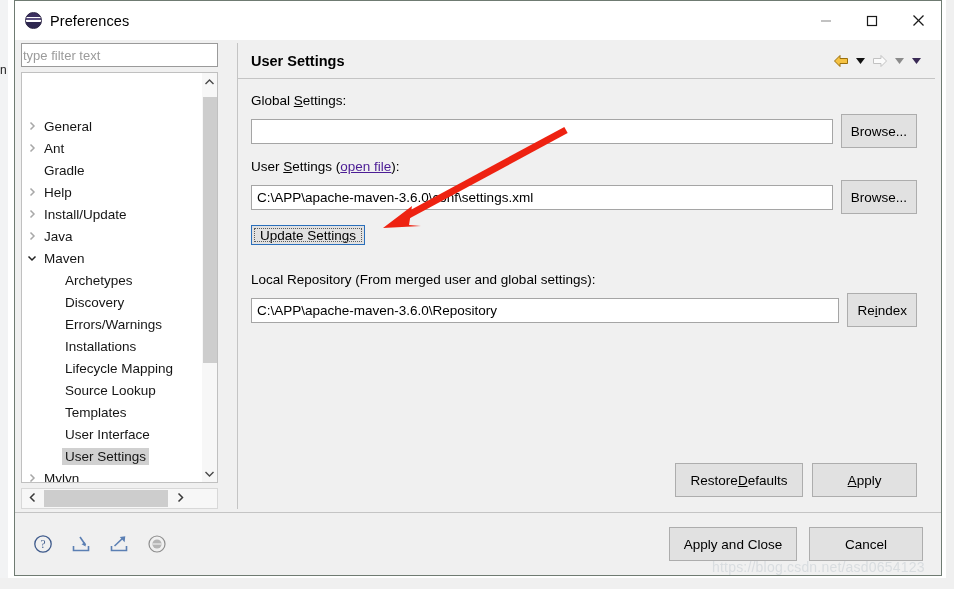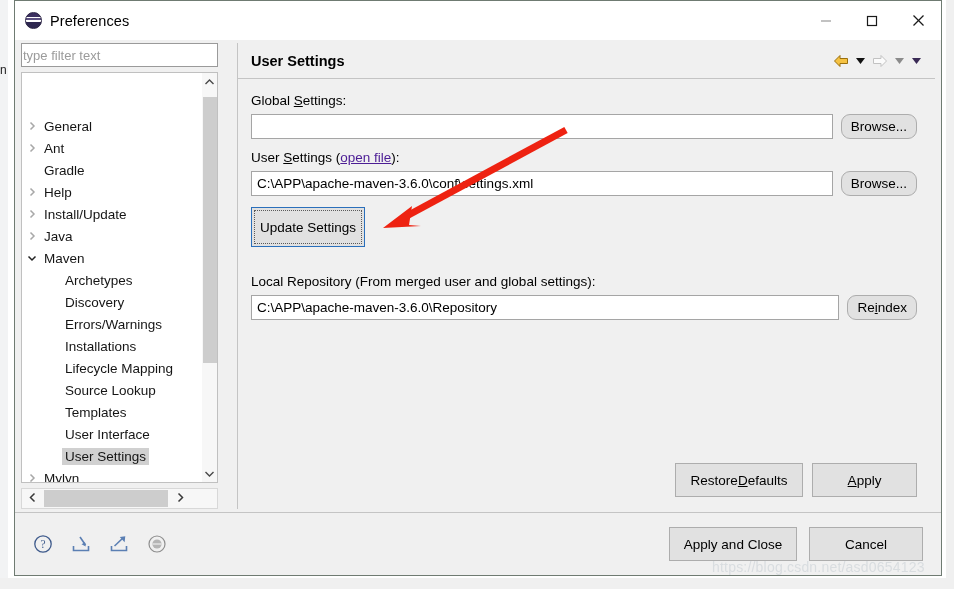--- a/index.html
+++ b/index.html
@@ -151,29 +151,29 @@
     box-sizing: border-box;
     border: 1px solid #adadad;
     background: #e1e1e1;
     font-size: 13.5px; color: #000;
     font-family: "Liberation Sans", sans-serif;
     height: 27px; padding: 16px 11px;
     display: inline-flex; align-items: center; justify-content: center;
     white-space: nowrap;
   }
   .btn .mn { text-decoration: underline; }
-  .btn-browse { height: 25px; padding: 0 9px; border-radius: 9px; }
+  .btn-browse { height: 34px; padding: 0 9px; }
 
   #link-open-file { color: #4c1d95; text-decoration: underline; }
 
   #update-settings-btn {
     border: 1px solid #2a6fbb;
     background: #e1e1e1;
     padding: 0 8px;
-    height: 40px;
+    height: 20px;
     position: relative;
   }
   #update-settings-btn::after {
     content: ""; position: absolute; left: 2px; top: 2px; right: 2px; bottom: 2px;
     border: 1px dotted #5a5a5a;
     pointer-events: none;
   }
 
   #local-repo-block { margin-top: 27px; }
 

